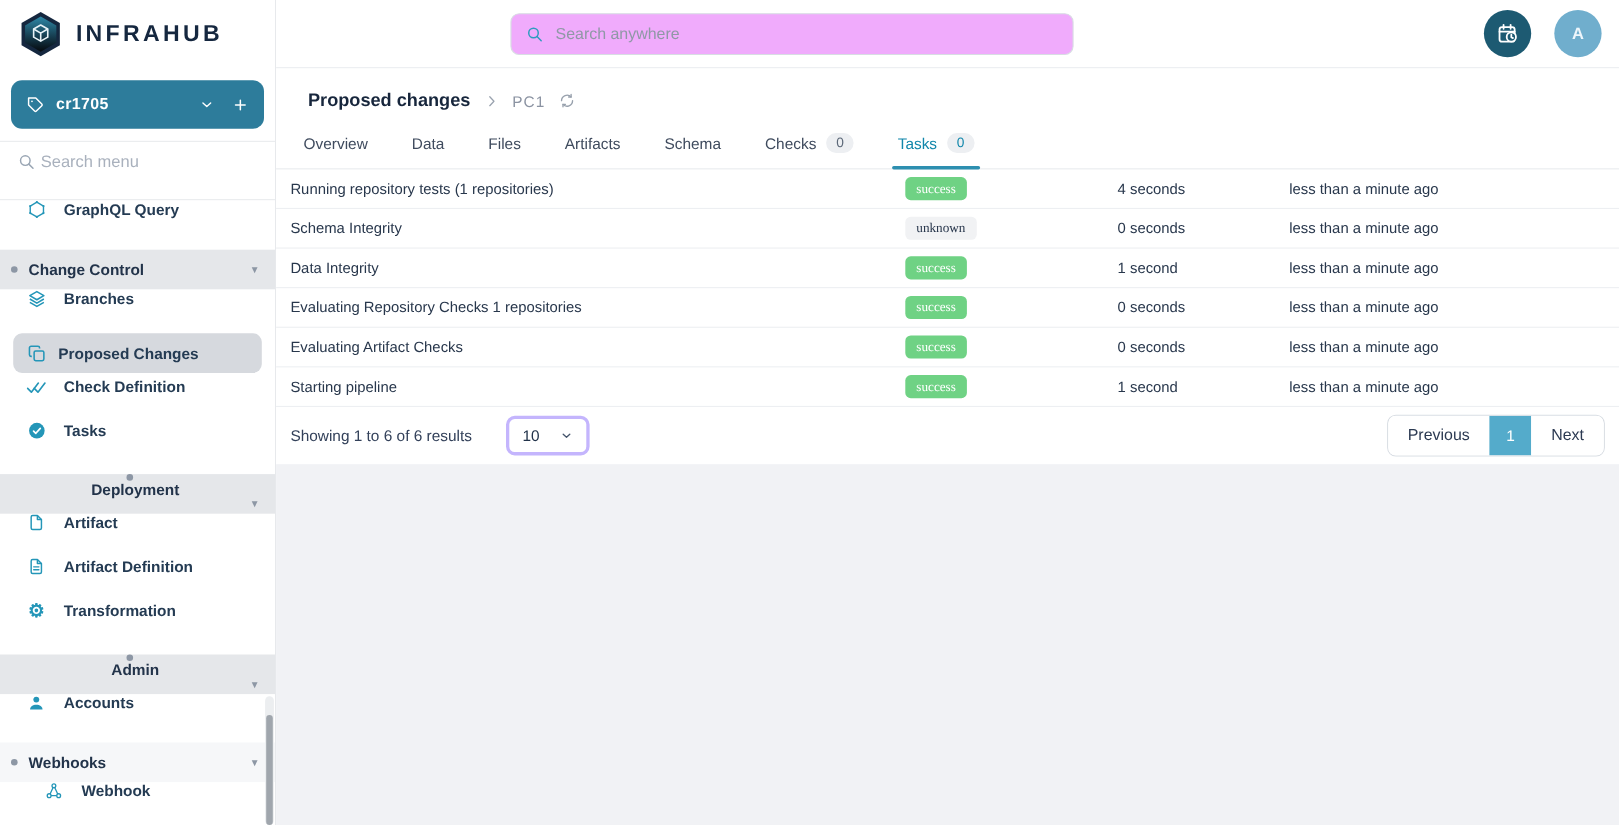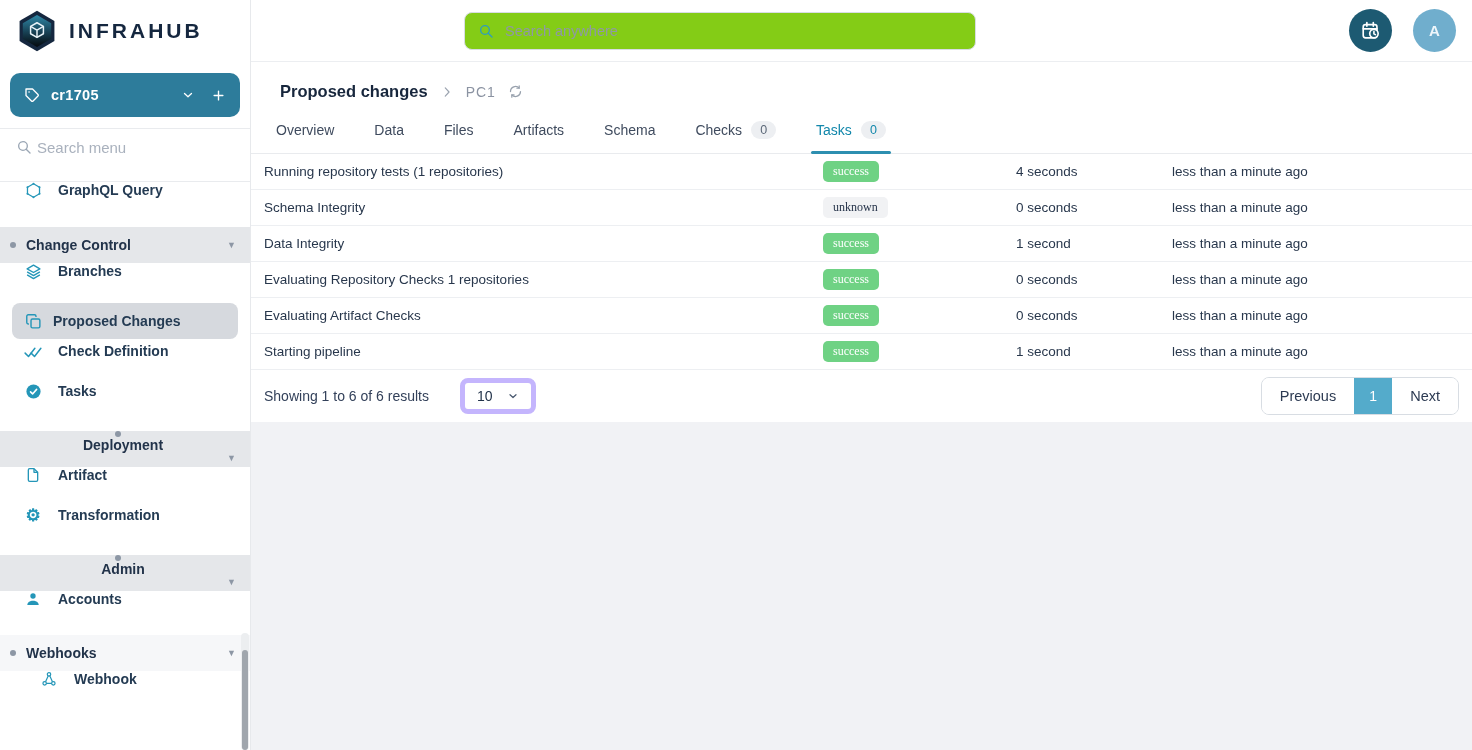--- a/index.html
+++ b/index.html
@@ -29,21 +29,21 @@
   .nav-group .caret { margin-left:auto; color:#8d97a5; font-size:9px; }
   .mt5 { margin-top:5px; } .mt8 { margin-top:8px;flex-direction:column; } .mt4 { margin-top:4px; }
   .indent2 { padding-left:40px; }
   .gear-glyph { font-size:17px; line-height:1; color:#2496b8; }
   .sb-scroll-track { position:absolute; right:1px; top:633px; width:8px; height:117px; background:#eceef0; border-radius:4px; }
   .sb-scroll-thumb { position:absolute; right:2px; top:650px; width:6px; height:100px; background:#a0a6ad; border-radius:3px; cursor:grab; }
 
   
   .main { flex:1; display:flex; flex-direction:column; background:#fff; position:relative; min-width:0; }
   .topbar { height:62px; border-bottom:1px solid #eceef1; position:relative; flex:none; }
-  .search-box { position:absolute; left:213px; top:12px; width:512px; height:38px; border:1px solid #d8dde3; border-radius:8px; display:flex; align-items:center; gap:11px; padding:0 13px; background:#84cc16; }
+  .search-box { position:absolute; left:213px; top:12px; width:512px; height:38px; border:1px solid #d8dde3; border-radius:8px; display:flex; align-items:center; gap:11px; padding:0 13px; background:#f0abfc; }
   .search-box input { border:none; outline:none; background:transparent; font-family:inherit; font-size:14.5px; color:#44566e; width:100%; }
   .search-box input::placeholder { color:#8f98a6; }
   .topbar-actions { position:absolute; right:16px; top:9px; display:flex; gap:21px; }
   .icon-btn { width:43px; height:43px; border-radius:50%; display:flex; align-items:center; justify-content:center; border:none; cursor:pointer; }
   .cal-btn { background:#1d5a72; }
   .avatar { background:#70aecd; color:#eef6fb; font-size:15px; font-weight:600; }
 
   .page-head { padding:20px 0 0 29px; display:flex; align-items:center; gap:12px; flex:none; }
   .page-title { font-size:16.5px; font-weight:700; color:#17263c; }
   .crumb { font-size:14px; color:#8b93a2; letter-spacing:1px; }
@@ -58,21 +58,21 @@
 
   .thead, .trow { display:grid; grid-template-columns:559px 193px 156px 1fr; align-items:center; padding-left:13px; }
   .thead { height:32px; border-bottom:1px solid #e9ebee; font-size:13px; font-weight:700; color:#1d2a3a; flex:none; }
   .trow { height:36px; border-bottom:1px solid #edeff2; font-size:13.5px; color:#28374c; flex:none; }
   .badge { display:inline-block; padding:3px 10px; border-radius:5px; font-size:12px; justify-self:start;font-family:Liberation Serif, serif; }
   .badge.success { background:#6fd284; color:#fff; }
   .badge.neutral { background:#f1f2f4; color:#26344a; }
 
   .pagination-row { height:52px; display:flex; align-items:center; padding:0 13px; flex:none; }
   .summary { font-size:14px; color:#33415a; }
-  .pagesize { margin-left:31px; width:76px; height:36px; border:5px solid #c4b5fd; border-radius:8px; display:flex; align-items:center; justify-content:space-between; padding:0 12px; font-size:14px; color:#22334a; cursor:pointer; background:#fff; }
+  .pagesize { margin-left:31px; width:76px; height:36px; border:3px solid #c4b5fd; border-radius:8px; display:flex; align-items:center; justify-content:space-between; padding:0 12px; font-size:14px; color:#22334a; cursor:pointer; background:#fff; }
   .pager { margin-left:auto; display:flex; border:1px solid #d8dde3; border-radius:8px; overflow:hidden; height:38px; }
   .pager-btn { padding:0 18px; display:flex; align-items:center; font-size:14.5px; color:#2c3a52; background:#fff; border:none; cursor:pointer; font-family:inherit; }
   .pager-page { width:38px; display:flex; align-items:center; justify-content:center; background:#54abcb; color:#fff; font-size:14px; cursor:pointer; }
   .gray-fill { flex:1; background:#f1f2f5; }
 </style>
 </head>
 <body>
 
 <aside class="sidebar">
   <div class="logo-row">
@@ -203,20 +203,30 @@
     <div class="nav-item">
       <span class="ic">
         <svg width="16" height="16" viewBox="0 0 24 24" fill="none" stroke="#2496b8" stroke-width="2" stroke-linejoin="round">
             <path d="M5 4.5A2 2 0 0 1 7 2.5h6.5L19 8v11.5a2 2 0 0 1-2 2H7a2 2 0 0 1-2-2Z"></path>
             <path d="M13.5 2.5V8H19"></path>
           </svg>
       </span>
       <span>Artifact</span>
     </div>
 
+    <div class="nav-item">
+      <span class="ic">
+        <svg width="16" height="16" viewBox="0 0 24 24" fill="none" stroke="#2496b8" stroke-width="2" stroke-linejoin="round">
+            <path d="M5 4.5A2 2 0 0 1 7 2.5h6.5L19 8v11.5a2 2 0 0 1-2 2H7a2 2 0 0 1-2-2Z"></path>
+            <path d="M13.5 2.5V8H19"></path>
+            <path d="M8.5 12.5h7M8.5 16.5h7" stroke-linecap="round"></path>
+          </svg>
+      </span>
+      <span>Artifact Definition</span>
+    </div>
 
     <div class="nav-item">
       <span class="ic gear-glyph">⚙</span>
       <span>Transformation</span>
     </div>
 
     <div class="nav-group mt8">
       <span class="dot"></span>
       <span>Admin</span>
       <span class="caret">▼</span>

